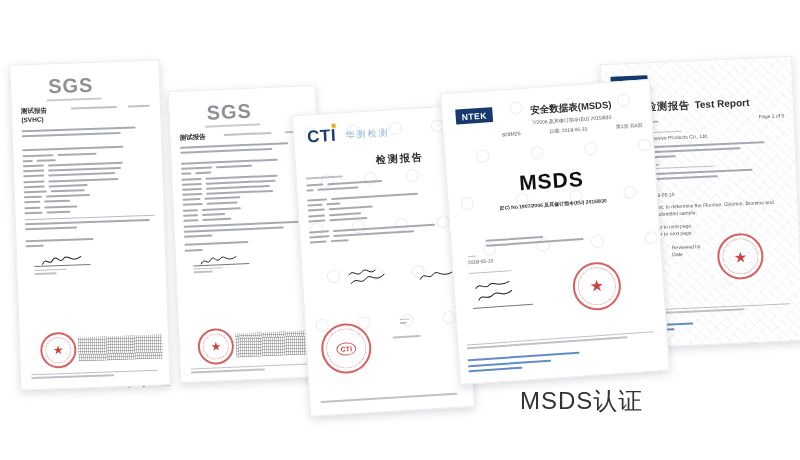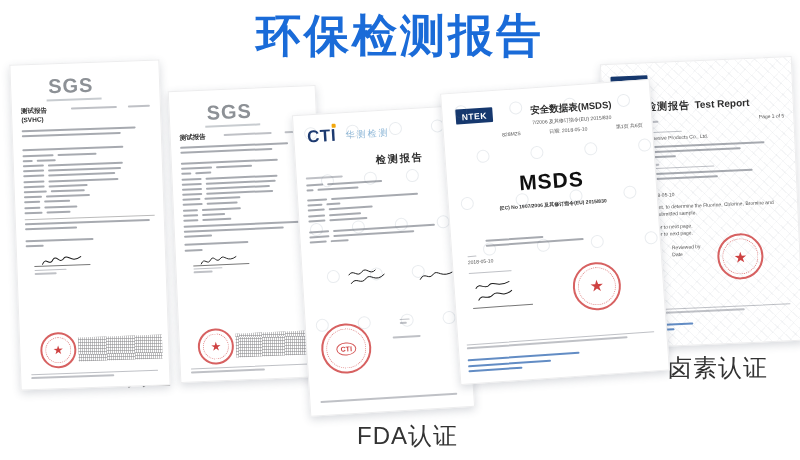--- a/index.html
+++ b/index.html
@@ -61,21 +61,20 @@
     repeating-linear-gradient(-45deg, rgba(140,150,165,.06) 0 1px, transparent 1px 9px);}
 
   .sig{display:block;}
   .sigline{border-bottom:1px solid #777;width:56px;margin-top:-3px;}
 </style>
 </head>
 <body>
 
 <div id="stage">
 
-  <div class="page-title">环保检测报告</div>
 
   <div class="cert" style="left:15px;top:62px;width:150px;height:326px;transform:rotate(-2deg);z-index:1;">
     <div class="sgs">SGS</div>
     <div class="dochead">
       <div style="width:34%;">
         <div class="h-cn">测试报告</div>
         <div class="h-cn">(SVHC)</div>
       </div>
       <div style="flex:1;" class="micro">
           <div class="grow">
@@ -420,21 +419,20 @@
       </div>
     <div class="stamp" style="left:14px;bottom:40px;width:46px;height:46px;">
       <span class="ctib">CTI</span>
     </div>
     <div class="micro" style="position:absolute;left:10px;right:10px;bottom:10px;">
         <div class="grow">
           <i style="width: 96%;"></i>
         </div>
       </div>
   </div>
-  <div class="cert-label" style="left:357px;top:420px;">FDA认证</div>
 
   <div class="cert hatch" style="left:606px;top:60px;width:192px;height:285px;transform:rotate(-2.5deg);z-index:4;">
     <div class="ntek" style="margin:4px 0 0 0;">NTEK</div>
     <div class="center" style="margin-top:6px;">
       <span class="t6b" style="font-size:10px;letter-spacing:1px;">检测报告</span>
       <span class="t6b" style="font-size:10px;">Test Report</span>
     </div>
     <div style="display:flex;justify-content:space-between;align-items:center;margin-top:4px;">
       <div class="micro" style="width:30%;">
           <div class="grow">
@@ -509,21 +507,20 @@
       </div>
     <div class="blue" style="position:absolute;left:8px;right:60px;bottom:12px;">
         <div class="grow">
           <i style="width: 60%;"></i>
         </div>
         <div class="grow">
           <i style="width: 44%;"></i>
         </div>
       </div>
   </div>
-  <div class="cert-label" style="left:668px;top:352px;">卤素认证</div>
 
   <div class="cert" style="left:450px;top:86px;width:210px;height:292px;transform:rotate(-4deg);z-index:5;">
     <div class="wm">
         <s style="left: 6%; top: 4%;"></s>
         <s style="left: 32%; top: 4%;"></s>
         <s style="left: 58%; top: 4%;"></s>
         <s style="left: 84%; top: 4%;"></s>
         <s style="left: 15%; top: 20%;"></s>
         <s style="left: 41%; top: 20%;"></s>
         <s style="left: 67%; top: 20%;"></s>
@@ -591,14 +588,15 @@
           <i style="width: 70%;"></i>
         </div>
         <div class="grow">
           <i style="width: 52%;"></i>
         </div>
         <div class="grow">
           <i style="width: 34%;"></i>
         </div>
       </div>
   </div>
+  <div class="cert-label" style="left:520px;top:385px;">MSDS认证</div>
 
 </div>
 
 </body></html>

